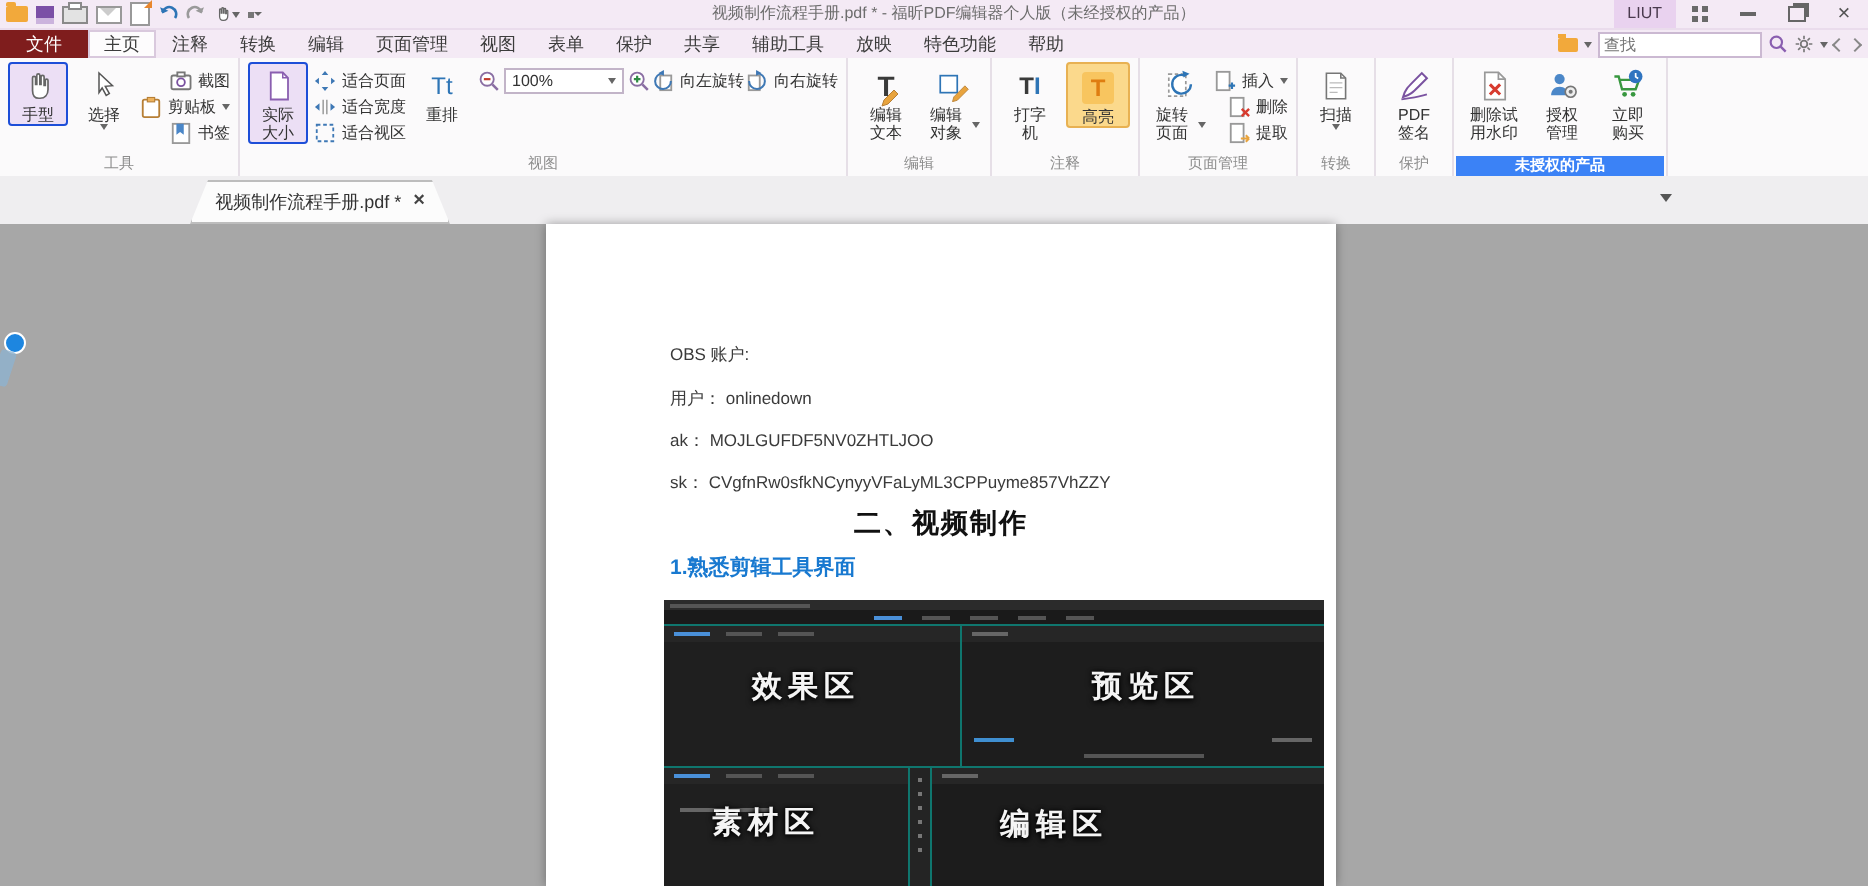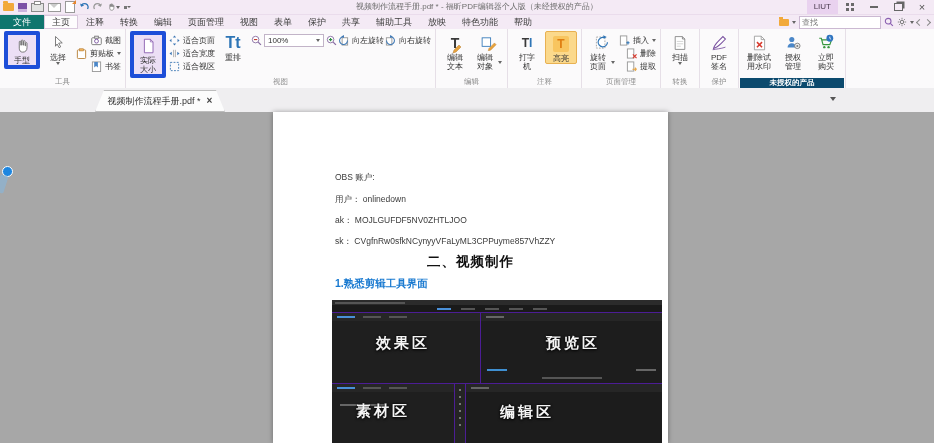--- a/index.html
+++ b/index.html
@@ -26,48 +26,48 @@
   .win-controls{position:absolute;right:6px;top:0;height:14px;display:flex;align-items:center;gap:12px;}
   .wc{display:flex;align-items:center;justify-content:center;width:12px;height:12px;}
   .wc-grid{position:relative;width:8px;height:8px;}
   .wc-grid::before{content:"";position:absolute;left:0;top:0;width:3px;height:3px;background:#6a6a6a;box-shadow:5px 0 0 #6a6a6a,0 5px 0 #6a6a6a,5px 5px 0 #6a6a6a;}
   .wc-min{width:8px;height:2px;background:#666;}
   .wc-restore{width:7px;height:6px;border:1px solid #666;background:#f4eaf5;box-shadow:2px -2px 0 -0.5px #666;}
   .wc-close{font-size:11px;color:#555;line-height:10px;}
 
   
   .menurow{position:absolute;top:15px;left:0;right:0;height:14px;background:#f4eaf5;display:flex;align-items:stretch;}
-  .file-btn{width:44px;background:#0f766e;color:#fff;font-size:9px;display:flex;align-items:center;justify-content:center;cursor:default;}
+  .file-btn{width:44px;background:#7f1d1d;color:#fff;font-size:9px;display:flex;align-items:center;justify-content:center;cursor:default;}
   .menu-tab{padding:0 8px;font-size:9px;color:#3c3c3c;display:flex;align-items:center;white-space:nowrap;}
   .menu-tab.active{background:#fdfcfd;box-shadow:inset 0 0 0 1px #d9c9dd;}
   .search-cluster{position:absolute;right:4px;top:1px;height:12px;display:flex;align-items:center;gap:3px;}
   .search-input{width:76px;height:11px;border:1px solid #cbb9d2;background:#fff;font-size:8px;padding:0 2px;font-family:"Liberation Sans",sans-serif;}
   .sc-folder{width:10px;height:7px;background:#f2a93b;border-radius:1px;position:relative;}
   .sc-folder::before{content:"";position:absolute;left:0;top:-2px;width:4px;height:2px;background:#f2a93b;}
   .chev{width:4px;height:4px;border-right:1px solid #888;border-bottom:1px solid #888;display:inline-block;}
   .chev.l{transform:rotate(135deg);}  .chev.r{transform:rotate(-45deg);}
 
   
   .ribbon{position:absolute;top:29px;left:0;right:0;height:59px;background:#fbfafb;border-bottom:1px solid #cfc6d1;display:flex;align-items:stretch;}
   .rgroup{position:relative;border-right:1px solid #e6dfe7;padding:2px 4px 12px 4px;display:flex;align-items:flex-start;gap:3px;}
   .rgroup-label{position:absolute;bottom:1px;left:0;right:0;text-align:center;font-size:7.5px;color:#8d8d8d;white-space:nowrap;}
-  .rgroup.unauth .rgroup-label{background:#0c4a6e;color:#fff;height:10px;line-height:10px;bottom:0;margin:0 1px;font-weight:bold;}
+  .rgroup.unauth .rgroup-label{background:#3b82f6;color:#fff;height:10px;line-height:10px;bottom:0;margin:0 1px;font-weight:bold;}
   .bigbtn{display:flex;flex-direction:column;align-items:center;padding:1px 1px 0 1px;min-width:28px;}
   .bigbtn .ic{height:21px;display:flex;align-items:center;justify-content:center;position:relative;}
   .bigbtn .bl{font-size:8px;line-height:9px;text-align:center;color:#333;}
   .bl2{width:22px;} .bl3{width:30px;}
-  .bigbtn.hl{background:#ecdff5;border:4px solid #1d4ed8;border-radius:2px;padding:0;}
+  .bigbtn.hl{background:#ecdff5;border:1px solid #1d4ed8;border-radius:2px;padding:0;}
   .bigbtn.amber{background:#fbd98c;border:1px solid #e8b152;border-radius:2px;}
   .smallcol{display:flex;flex-direction:column;gap:1px;padding-top:3px;align-items:flex-end;}
   .smallitem{display:flex;align-items:center;gap:3px;font-size:8px;color:#333;height:12px;white-space:nowrap;}
   .viewcol{display:flex;flex-direction:row;gap:1px;padding-top:3px;}
   .zoomrow{display:flex;align-items:center;gap:2px;height:13px;}
   .zoombox{width:52px;height:11px;border:1px solid #c2b4c8;background:#fff;font-size:8px;color:#333;display:flex;align-items:center;justify-content:space-between;padding:0 3px;}
   .bigT{font-size:14px;font-weight:bold;color:#3a3a3a;line-height:14px;}
-  .ttTxt{font-size:16px;font-weight:bold;color:#2e75b6;}
+  .ttTxt{font-size:12px;font-weight:normal;color:#2e75b6;}
   .tiTxt{font-size:12px;font-weight:bold;color:#3a3a3a;}
   .tiTxt i{font-style:normal;color:#2e75b6;}
   .hlT{width:16px;height:16px;background:#f8c55f;border-radius:2px;display:flex;align-items:center;justify-content:center;color:#df7d10;font-weight:bold;font-size:12px;}
   .pencil{position:absolute;right:-3px;bottom:-1px;}
   .mirror{transform:scaleX(-1);}
   .rfill{flex:1;border-right:none;}
 
   
   .tabbar{position:absolute;top:88px;left:0;right:0;height:24px;background:#efeef0;}
   .doc-tab{position:absolute;top:2px;height:22px;clip-path:polygon(9px 0,calc(100% - 9px) 0,100% 100%,0 100%);font-size:9px;display:flex;align-items:center;justify-content:center;color:#333;gap:6px;}
@@ -79,21 +79,21 @@
 
   
   .docarea{position:absolute;top:112px;left:0;right:0;bottom:0;background:#a7a7a7;}
   .page{position:absolute;left:273px;top:0;width:395px;height:331px;background:#fff;box-shadow:0 0 5px rgba(0,0,0,.35);}
   .pline{position:absolute;left:62px;font-size:8.5px;color:#3a3a3a;white-space:nowrap;}
   .p1{top:60px;} .p2{top:82px;} .p3{top:103px;} .p4{top:124px;}
   .pheading{position:absolute;top:141px;left:0;right:0;text-align:center;font-size:13.5px;font-weight:bold;color:#111;letter-spacing:1px;}
   .psub{position:absolute;top:165px;left:62px;font-size:10.5px;font-weight:bold;color:#1879d0;}
 
   
-  .shot{position:absolute;left:59px;top:188px;width:330px;height:143px;background:#4c1d95;overflow:hidden;font-family:Liberation Mono, monospace;}
+  .shot{position:absolute;left:59px;top:188px;width:330px;height:143px;background:#0f766e;overflow:hidden;font-family:Liberation Mono, monospace;}
   .menustrip{position:absolute;left:0;top:0;right:0;height:5px;background:#2b2b2b;}
   .menustrip::before{content:"";position:absolute;left:3px;top:2px;width:70px;height:1.5px;background:#555;}
   .tabstrip{position:absolute;left:0;top:5px;right:0;height:7px;background:#1a1a1a;}
   .tabstrip::before{content:"";position:absolute;left:105px;top:3px;width:14px;height:1.5px;background:#4a90d9;box-shadow:24px 0 0 #555,48px 0 0 #555,72px 0 0 #555,96px 0 0 #555;}
   .p-tl{position:absolute;left:0;top:13px;width:148px;height:70px;background:#1f1f1f;}
   .p-tr{position:absolute;left:149px;top:13px;right:0;height:70px;background:#1d1d1d;}
   .p-bl{position:absolute;left:0;top:84px;width:122px;height:59px;background:#1f1f1f;}
   .p-strip{position:absolute;left:123px;top:84px;width:10px;height:59px;background:#242424;}
   .p-strip::before{content:"";position:absolute;left:4px;top:5px;width:2px;height:2px;background:#777;box-shadow:0 7px 0 #777,0 14px 0 #777,0 21px 0 #777,0 28px 0 #777,0 35px 0 #777;}
   .p-br{position:absolute;left:134px;top:84px;right:0;height:59px;background:#1c1c1c;}

